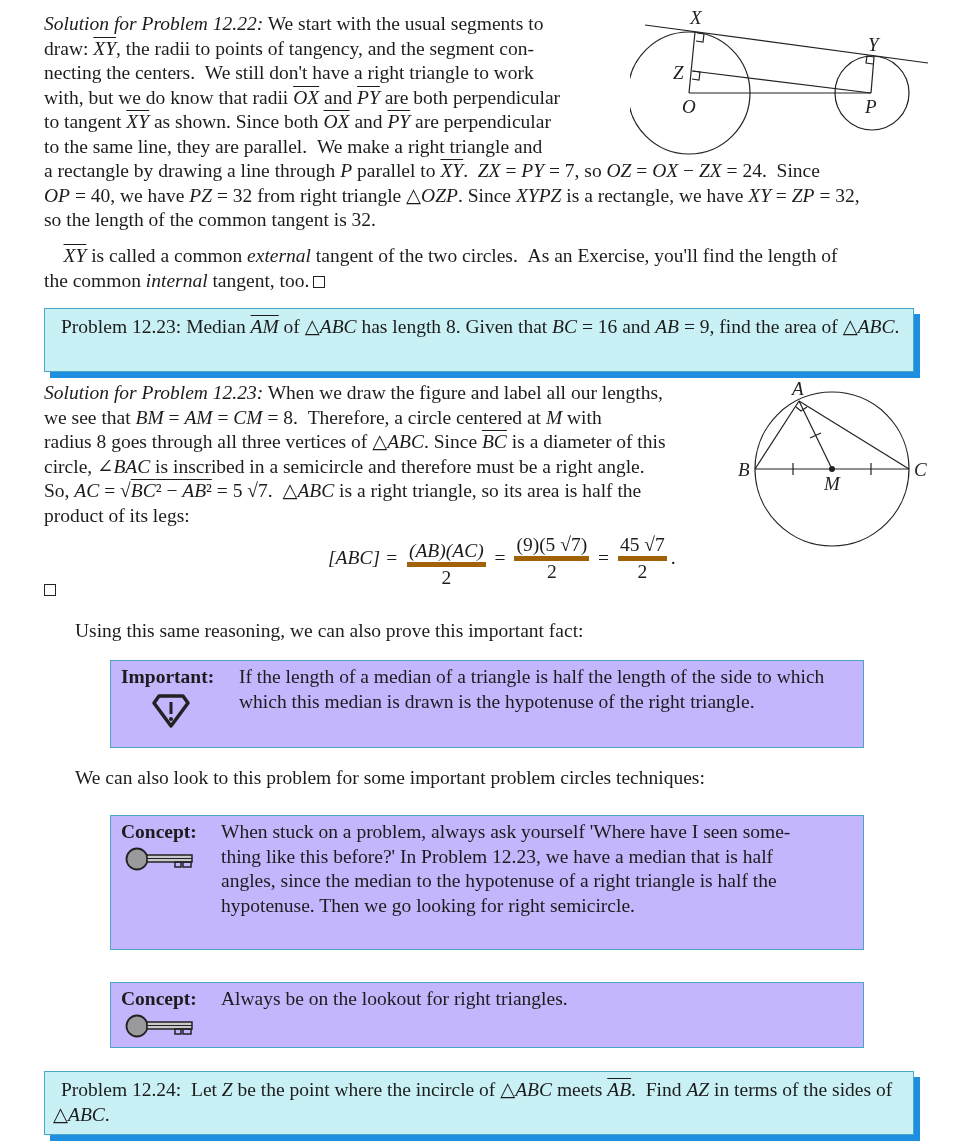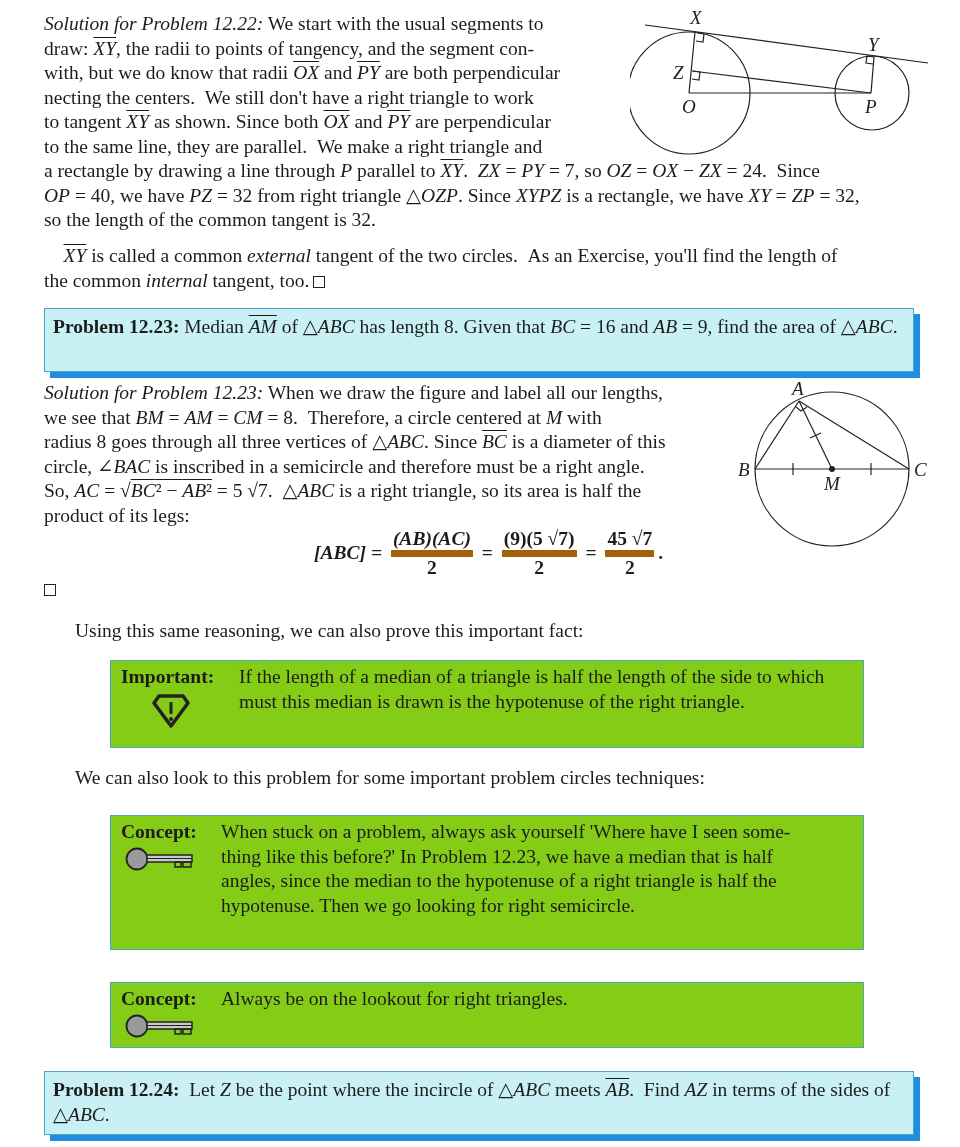--- a/index.html
+++ b/index.html
@@ -1,41 +1,41 @@
 <!DOCTYPE html>
 <html><head>
 <meta charset="utf-8">
 <style>
   html, body { margin: 0; padding: 0; background: #ffffff; }
   body { width: 960px; height: 1147px; position: relative; overflow: hidden;
          font-family: "Liberation Serif", "DejaVu Serif", serif; color: #1c1c1c; font-size: 19.5px; line-height: 24.5px; }
   .abs { position: absolute; }
   .para { position: absolute; left: 44px; text-align: justify; }
   .line { display: block; white-space: nowrap; height: 24.5px; }
-  .it { font-style: italic; }
+  .it { font-style: italic; margin-top: 12px; }
   .ov { text-decoration: overline; font-style: italic; }
-  .b { font-weight: bold; }
+  .b { font-weight: normal; margin-left: 8px; }
   .qed { display: inline-block; width: 10px; height: 10px; border: 1px solid #222; vertical-align: -1px; margin-left: 4px; }
   .probbox { position: absolute; background: #c9f0f4; border: 1px solid #49a6c6; box-shadow: 6px 6px 0 #1e8fe0; padding: 6px 8px; line-height: 24.5px; }
-  .notebox { position: absolute; background: #84cc16; border: 1px solid #49a6c6; }
+  .notebox { position: absolute; background: #c4b5fd; border: 1px solid #49a6c6; }
   .note-label { position: absolute; left: 10px; top: 8px; font-weight: bold; }
   .note-text { position: absolute; line-height: 24.5px; }
   .frac { display: inline-block; text-align: center; vertical-align: middle; margin: 0 4px; }
-  .frac .num { display: block; border-bottom: 7px solid #a16207; padding: 0 2px; line-height: 22px; text-align: right; }
+  .frac .num { display: block; border-bottom: 5px solid #a16207; padding: 0 2px; line-height: 22px; text-align: right; }
   .frac .den { display: block; line-height: 22px; }
   svg { position: absolute; }
 </style>
 </head>
 <body>
 
 <div class="para" style="top:12px; width:562px;">
   <span class="line"><span class="it">Solution for Problem 12.22:</span> We start with the usual segments to</span>
   <span class="line">draw: <span class="ov">XY</span>, the radii to points of tangency, and the segment con-</span>
+  <span class="line">necting the centers. &nbsp;We still don't have a right triangle to work</span>
   <span class="line">with, but we do know that radii <span class="ov">OX</span> and <span class="ov">PY</span> are both perpendicular</span>
-  <span class="line">necting the centers. &nbsp;We still don't have a right triangle to work</span>
   <span class="line">to tangent <span class="ov">XY</span> as shown. Since both <span class="ov">OX</span> and <span class="ov">PY</span> are perpendicular</span>
   <span class="line">to the same line, they are parallel. &nbsp;We make a right triangle and</span>
 </div>
 <div class="para" style="top:159px; width:886px;">
   <span class="line">a rectangle by drawing a line through <span class="it">P</span> parallel to <span class="ov">XY</span>. &nbsp;<span class="it">ZX</span> = <span class="it">PY</span> = 7, so <span class="it">OZ</span> = <span class="it">OX</span> − <span class="it">ZX</span> = 24. &nbsp;Since</span>
   <span class="line"><span class="it">OP</span> = 40, we have <span class="it">PZ</span> = 32 from right triangle △<span class="it">OZP</span>. Since <span class="it">XYPZ</span> is a rectangle, we have <span class="it">XY</span> = <span class="it">ZP</span> = 32,</span>
   <span class="line">so the length of the common tangent is 32.</span>
 </div>
 <div class="para" style="top:244px; width:886px;">
   <span class="line">&nbsp;&nbsp;&nbsp;&nbsp;<span class="ov">XY</span> is called a common <span class="it">external</span> tangent of the two circles. &nbsp;As an Exercise, you'll find the length of</span>
@@ -71,21 +71,21 @@
 
 <div class="para" style="top:381px; width:674px;">
   <span class="line"><span class="it">Solution for Problem 12.23:</span> When we draw the figure and label all our lengths,</span>
   <span class="line">we see that <span class="it">BM</span> = <span class="it">AM</span> = <span class="it">CM</span> = 8. &nbsp;Therefore, a circle centered at <span class="it">M</span> with</span>
   <span class="line">radius 8 goes through all three vertices of △<span class="it">ABC</span>. Since <span class="ov">BC</span> is a diameter of this</span>
   <span class="line">circle, ∠<span class="it">BAC</span> is inscribed in a semicircle and therefore must be a right angle.</span>
   <span class="line">So, <span class="it">AC</span> = √<span style="text-decoration:overline"><span class="it">BC</span>² − <span class="it">AB</span>²</span> = 5 √7. &nbsp;△<span class="it">ABC</span> is a right triangle, so its area is half the</span>
   <span class="line">product of its legs:</span>
 </div>
 
-<div class="abs" style="left:314px; top:528px; white-space:nowrap;font-weight:bold;">
+<div class="abs" style="left:328px; top:528px; white-space:nowrap;">
   <span class="it" style="vertical-align:middle;">[ABC] =</span>
   <span class="frac"><span class="num it">(AB)(AC)</span><span class="den">2</span></span>
   <span style="vertical-align:middle;">=</span>
   <span class="frac"><span class="num">(9)(5 √7)</span><span class="den">2</span></span>
   <span style="vertical-align:middle;">=</span>
   <span class="frac"><span class="num">45 √7</span><span class="den">2</span></span><span style="vertical-align:middle;">.</span>
 </div>
 <span class="abs qed" style="left:44px; top:584px; margin:0;"></span>
 
 <svg style="left:730px; top:370px;" width="230" height="190" viewBox="0 0 230 190">
@@ -113,21 +113,21 @@
 
 <div class="notebox" style="left:110px; top:660px; width:752px; height:86px;">
   <span class="note-label" style="top:4px;">Important:</span>
   <svg style="left:40px; top:32px;" width="40" height="36" viewBox="0 0 40 36">
     <path d="M8 3 L32 3 L37 10 L20 33 L3 10 Z" fill="none" stroke="#222" stroke-width="3.5" stroke-linejoin="round"></path>
     <line x1="20" y1="9" x2="20" y2="21" stroke="#222" stroke-width="3"></line>
     <circle cx="20" cy="26" r="2" fill="#222"></circle>
   </svg>
   <div class="note-text" style="left:128px; top:4px;">
     <span class="line">If the length of a median of a triangle is half the length of the side to which</span>
-    <span class="line">must this median is drawn is the hypotenuse of the right triangle.</span>
+    <span class="line">which this median is drawn is the hypotenuse of the right triangle.</span>
   </div>
 </div>
 
 <div class="abs" style="left:75px; top:766px;">We can also look to this problem for some important problem circles techniques:</div>
 
 <div class="notebox" style="left:110px; top:815px; width:752px; height:133px;">
   <span class="note-label" style="top:4px;">Concept:</span>
   <svg style="left:14px; top:30px;" width="72" height="26" viewBox="0 0 72 26">
     <circle cx="12" cy="13" r="10.5" fill="#9a9a9c" stroke="#222" stroke-width="1.8"></circle>
     <rect x="22" y="9" width="45" height="7" fill="#c9c9cb" stroke="#222" stroke-width="1.5"></rect>

